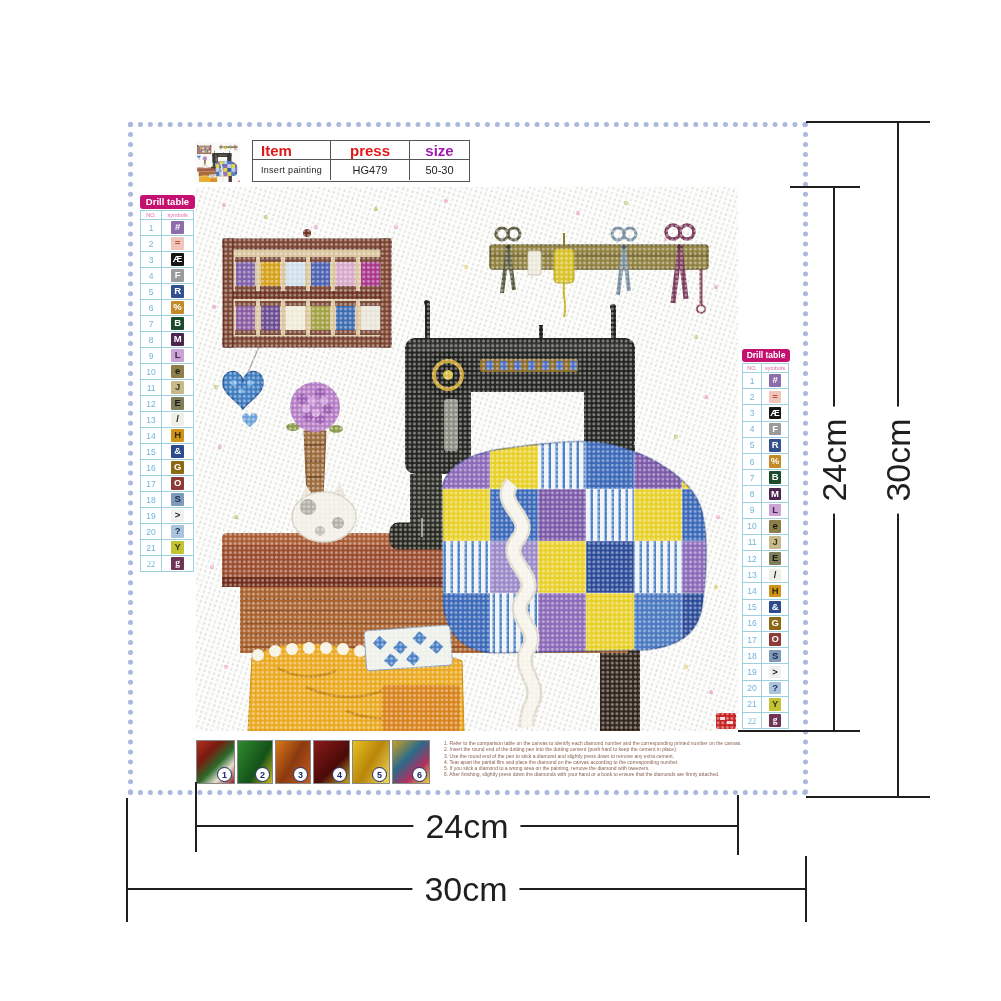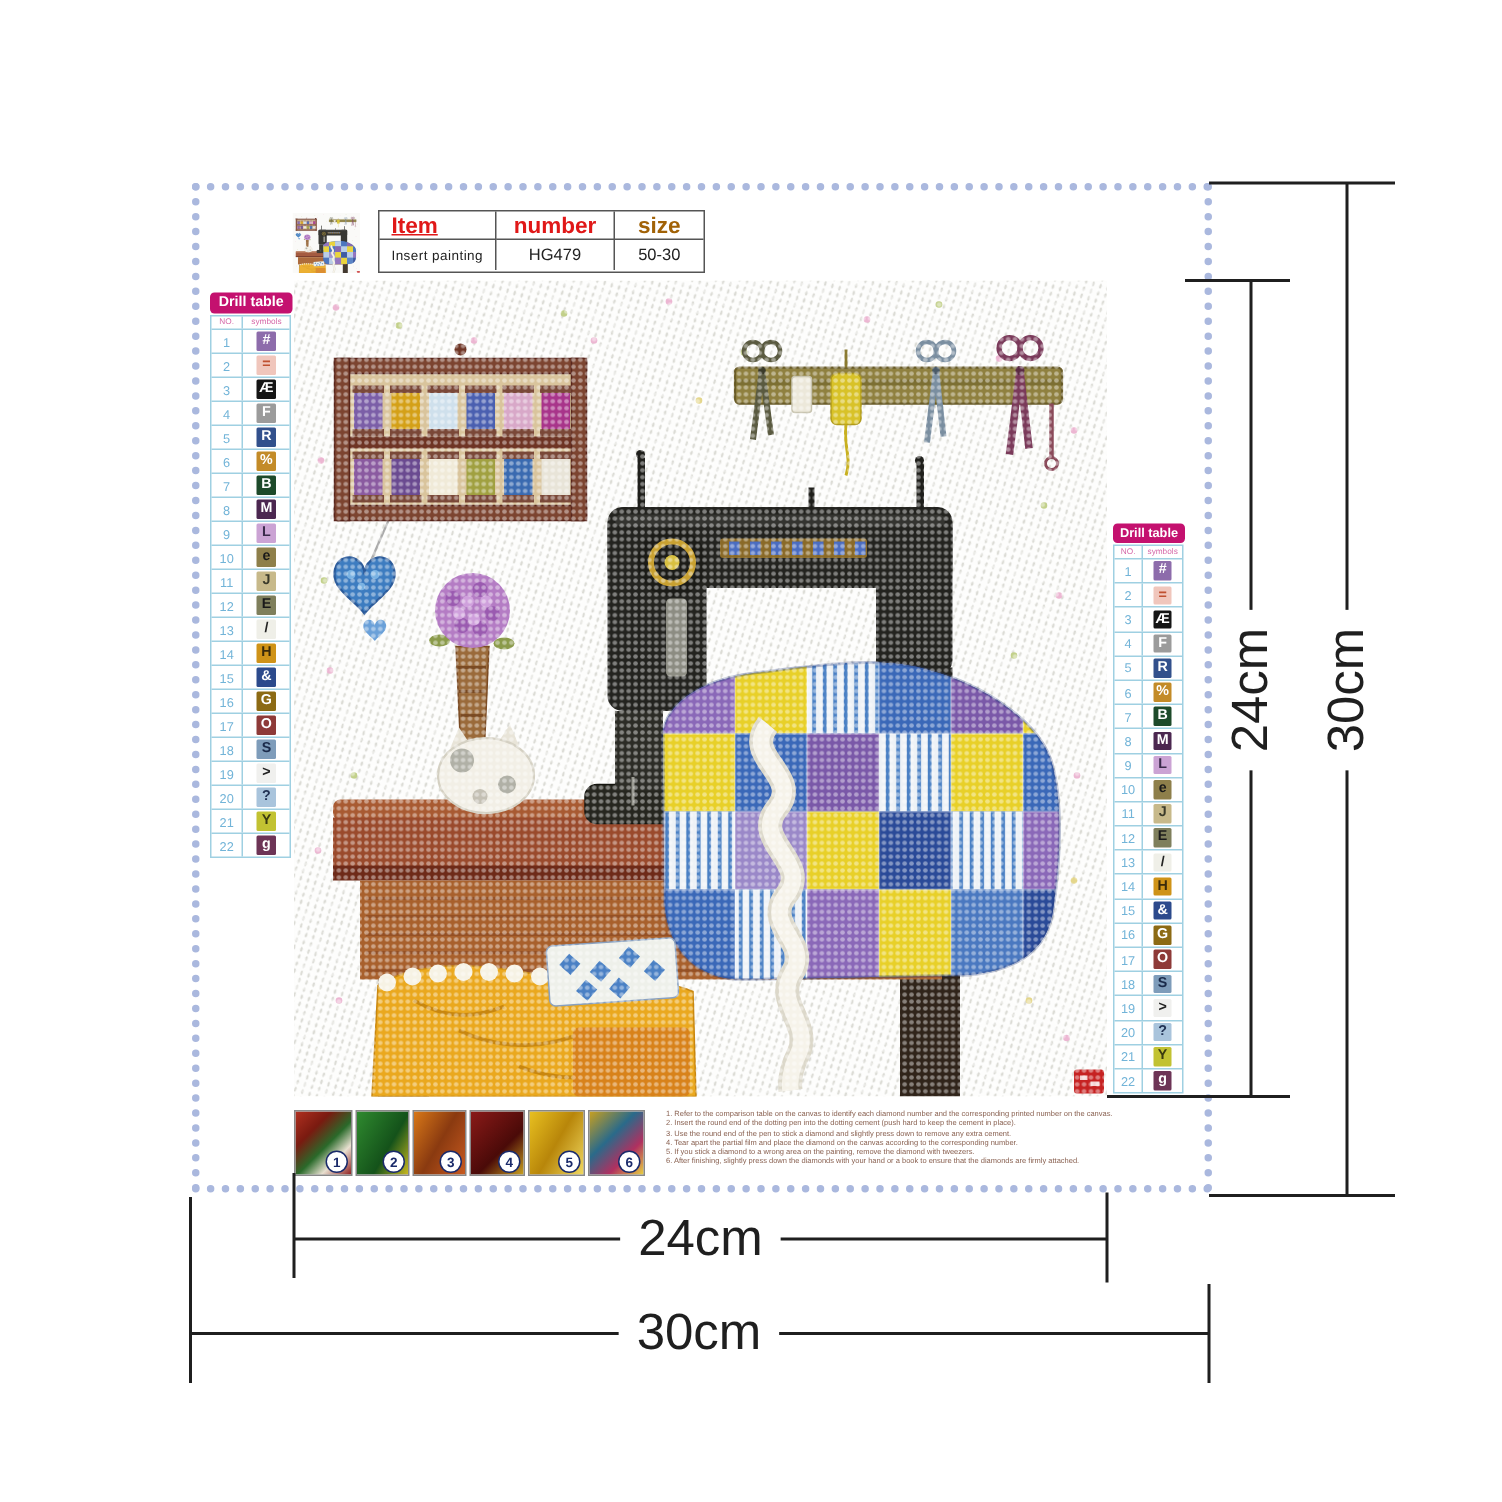--- a/index.html
+++ b/index.html
@@ -30,21 +30,21 @@
   #drill-title-left{left:140px;top:195px;width:55px;height:14px;font-size:9.5px;}
   #drill-title-right{left:742px;top:349px;width:48px;height:13px;font-size:8.5px;}
   .drill-table{background:#fff;border:1px solid #9fd0e2;box-sizing:border-box;}
   #drill-left{left:140px;top:210px;width:54px;}
   #drill-right{left:742px;top:363px;width:47px;}
   .dt-head{display:flex;color:#d668a8;font-size:5.5px;border-bottom:1px solid #9fd0e2;
     align-items:center;height:8px;}
   .dt-row{display:flex;border-bottom:1px solid #9fd0e2;align-items:center;}
   #drill-left .dt-row{height:15px;}
   #drill-right .dt-row{height:15.2px;}
-  .dt-row:last-child{border-bottom:none;}
+  .dt-row:last-child{border-bottom:none;font-family:Liberation Serif, serif;}
   .dt-no{border-right:1px solid #9fd0e2;color:#72b4d8;font-size:8.5px;text-align:center;
     height:100%;display:flex;align-items:center;justify-content:center;}
   #drill-left .dt-no{width:21px;}  #drill-left .dt-symc{width:32px;}
   #drill-right .dt-no{width:19px;} #drill-right .dt-symc{width:27px;}
   .dt-head .dt-no{font-size:5.5px;color:#d668a8;}
   .dt-symc{display:flex;align-items:center;justify-content:center;height:100%;}
   .dt-sym{width:12.5px;height:12.5px;font-size:9.5px;font-weight:bold;line-height:12.5px;
     text-align:center;border-radius:1px;}
 
   
@@ -397,23 +397,23 @@
 
       <rect width="542" height="544" fill="url(#pdots)"></rect>
     </g>
   </svg>
 
   <svg class="abs" id="mini-thumb" width="45" height="40" viewBox="0 0 542 544" preserveAspectRatio="none">
     <use href="#scene"></use>
   </svg>
 
   <div class="abs" id="info-table">
-    <div class="cell hd hd-item" style="color: rgb(224, 24, 24); text-decoration: underline;">Item</div>
-    <div class="cell hd" style="color: rgb(224, 24, 24);">number</div>
-    <div class="cell hd" style="color: #a16207;">size</div>
+    <div class="cell hd hd-item" style="color: rgb(224, 24, 24);">Item</div>
+    <div class="cell hd" style="color: rgb(224, 24, 24);">press</div>
+    <div class="cell hd" style="color: #a21caf;">size</div>
     <div class="cell r2 d-paint">Insert painting</div>
     <div class="cell r2 d-num">HG479</div>
     <div class="cell r2 d-size">50-30</div>
   </div>
 
   <div class="abs drill-title" id="drill-title-left" style="background: rgb(196, 17, 111); color: rgb(255, 255, 255);">Drill table</div>
   <div class="abs drill-table" id="drill-left">
     <div class="dt-head">
       <span class="dt-no">NO.</span>
       <span class="dt-symc">symbols</span>

